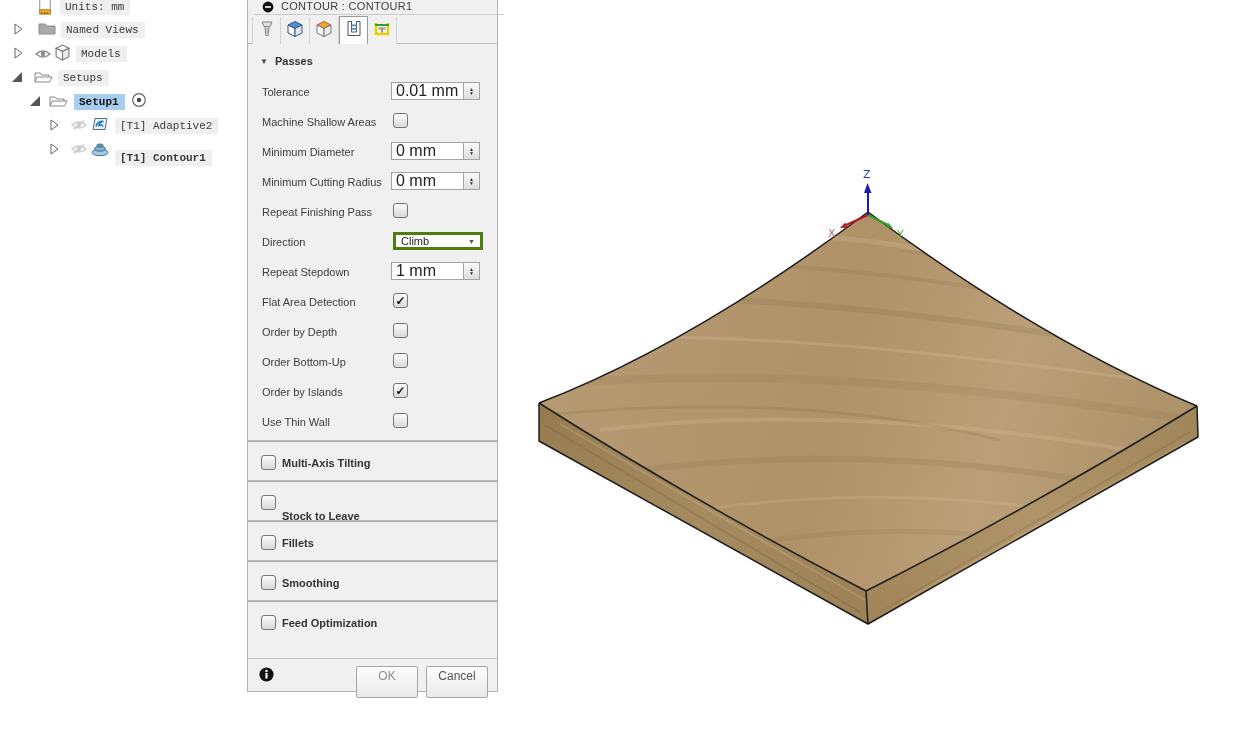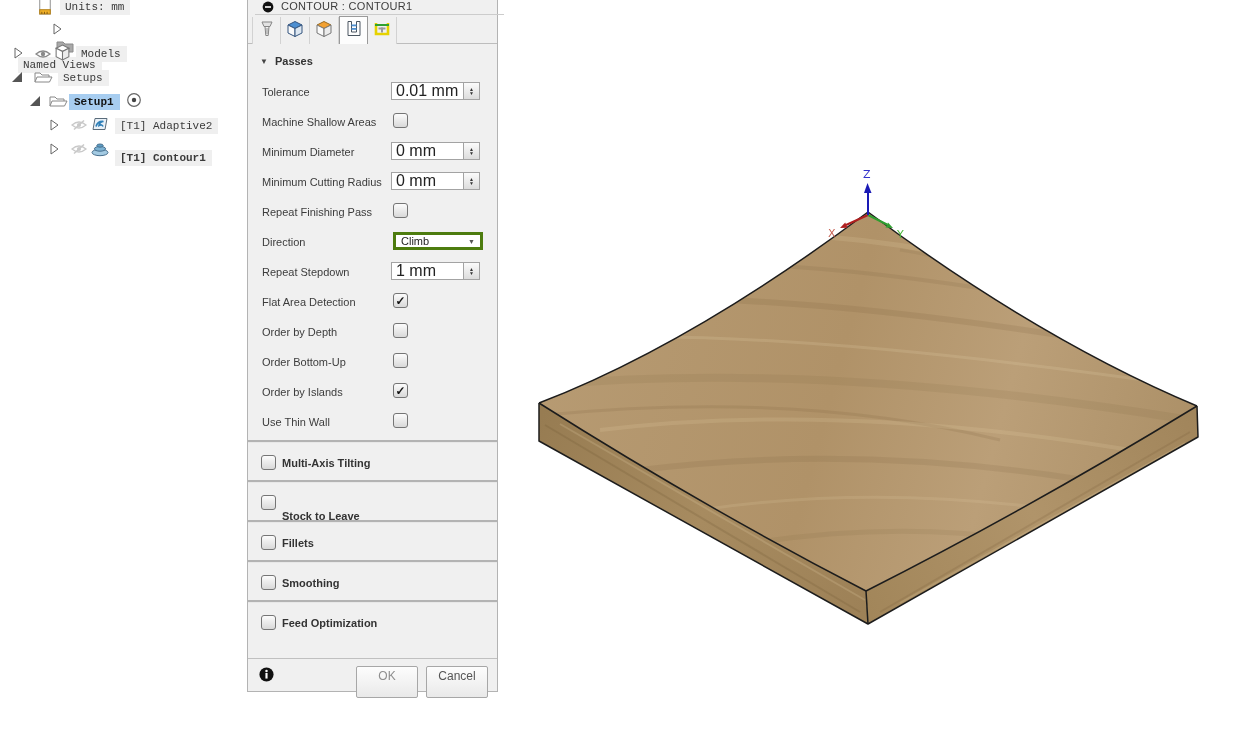--- a/index.html
+++ b/index.html
@@ -64,21 +64,21 @@
           <path d="M3,1 L11,1 L13,3 L13,17 L3,17 Z" fill="#fff" stroke="#999"></path>
           <rect x="3" y="13" width="10" height="4" fill="#f3b229" stroke="#b5831a"></rect>
           <line x1="5" y1="15" x2="5" y2="17" stroke="#8a5f10"></line>
           <line x1="7.5" y1="15" x2="7.5" y2="17" stroke="#8a5f10"></line>
           <line x1="10" y1="15" x2="10" y2="17" stroke="#8a5f10"></line>
         </svg>
     </span>
     <span class="tree-label" style="margin-left:6px;">Units: mm</span>
   </div>
 
-  <div class="tree-row" style="left:13px; top:21px;flex-direction:column;">
+  <div class="tree-row" style="left:13px; top:21px;">
     <span class="ticon">
       <svg width="10" height="12" viewBox="0 0 10 12">
           <polygon points="2,1 9,6 2,11" fill="#fff" stroke="#666"></polygon>
         </svg>
     </span>
     <span class="ticon" style="margin-left:15px;">
       <svg width="18" height="14" viewBox="0 0 18 14">
           <path d="M1,3 L7,3 L9,5 L17,5 L17,13 L1,13 Z" fill="#a9a9a9" stroke="#8a8a8a"></path>
         </svg>
     </span>
@@ -129,21 +129,21 @@
           <polygon points="1,11 11,1 11,11" fill="#555"></polygon>
         </svg>
     </span>
     <span class="ticon" style="margin-left:8px;">
       <svg width="20" height="14" viewBox="0 0 20 14">
           <path d="M1,4 L6,4 L8,6 L15,6 L15,8" fill="none" stroke="#888"></path>
           <path d="M1,13 L1,4" fill="none" stroke="#888"></path>
           <path d="M3,8 L18,8 L15.5,13 L1,13 Z" fill="#fff" stroke="#888"></path>
         </svg>
     </span>
-    <span class="tree-label sel" style="">Setup1</span>
+    <span class="tree-label sel" style="margin-left:5px;">Setup1</span>
     <span class="ticon" style="margin-left:6px;">
       <svg width="16" height="16" viewBox="0 0 16 16">
           <circle cx="8" cy="8" r="6.3" fill="#fff" stroke="#666" stroke-width="1.2"></circle>
           <circle cx="8" cy="8" r="2.2" fill="#444"></circle>
         </svg>
     </span>
   </div>
 
   <div class="tree-row" style="left:49px; top:117px;">
     <span class="ticon">

